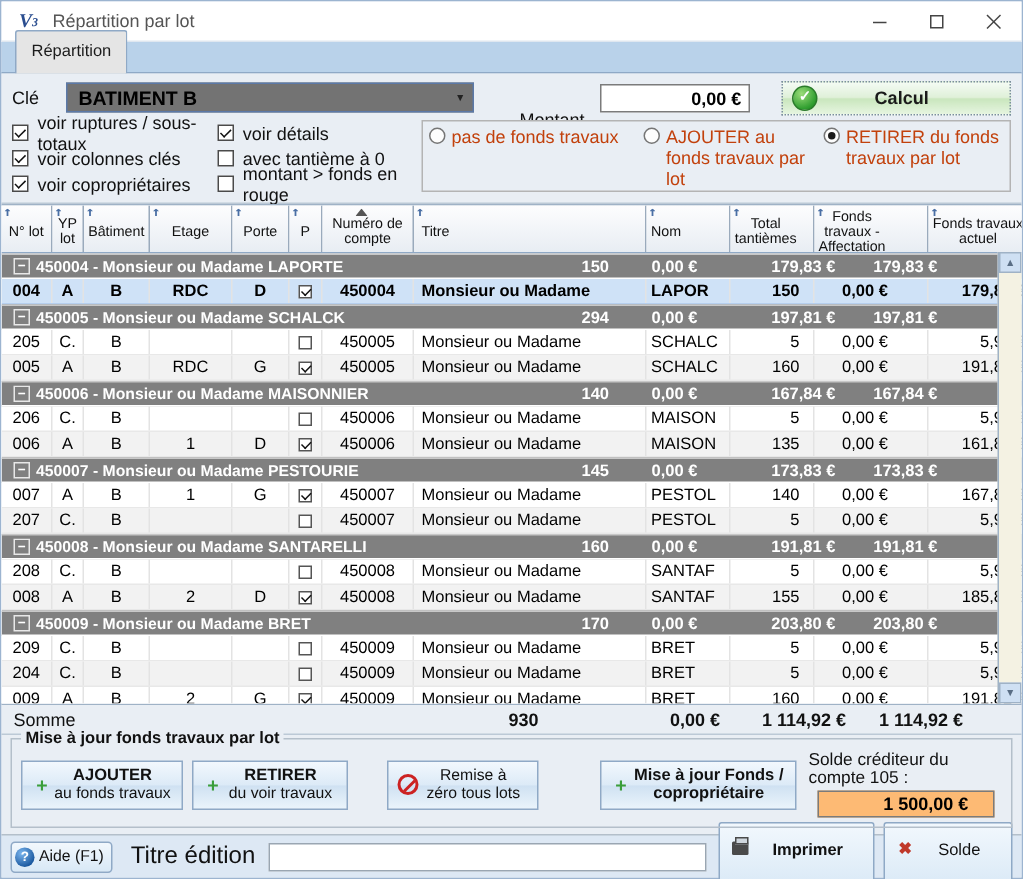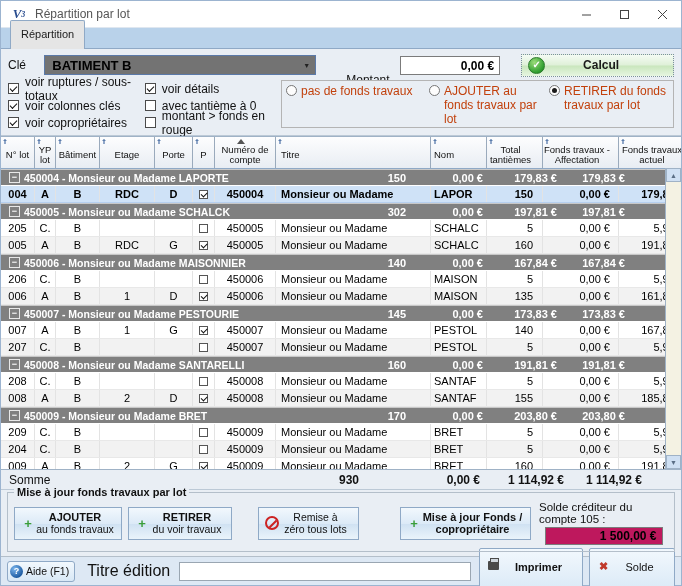--- a/index.html
+++ b/index.html
@@ -170,21 +170,21 @@
   .c-lot{flex:0 0 34px;justify-content:center;}
   .c-yp{flex:0 0 21px;justify-content:center;}
   .c-bat{flex:0 0 44px;justify-content:center;}
   .c-etg{flex:0 0 55px;justify-content:center;}
   .c-por{flex:0 0 38px;justify-content:center;}
   .c-p{flex:0 0 22px;justify-content:center;}
   .c-num{flex:0 0 61px;justify-content:center;}
   .c-tit{flex:0 0 155px;justify-content:flex-start;padding-left:5px;}
   .c-nom{flex:0 0 56px;justify-content:flex-start;padding-left:3px;}
   .c-tot{flex:0 0 56px;justify-content:flex-end;padding-right:9px;}
-  .c-aff{flex:0 0 76px;justify-content:flex-end;padding-right:8px;}
+  .c-aff{flex:0 0 76px;justify-content:flex-end;padding-right:26px;}
   .c-act{flex:0 0 72px;justify-content:flex-end;padding-right:6px;}
   .c-nf{flex:0 0 68px;justify-content:flex-end;padding-right:6px;font-style:italic;}
   .c-end{flex:1;border-right:none;}
   .grp .gc{border-right:none;}
   .grpname{
     flex:0 0 350px;display:flex;align-items:center;padding-left:8px;
     font-size:10.5px;color:#fff;font-weight:bold;white-space:nowrap;overflow:hidden;
   }
   .grp-expander{
     width:9px;height:9px;border:1px solid #e8e8e8;background:#808080;
@@ -252,22 +252,22 @@
     width:14px;height:14px;border-radius:50%;border:2px solid #cc2222;
     position:relative;box-sizing:border-box;
   }
   .no-ico:after{
     content:"";position:absolute;left:1px;top:5px;width:10px;height:2px;
     background:#cc2222;transform:rotate(-45deg);
   }
   .solde-wrap{margin-left:8px;display:flex;flex-direction:column;align-items:center;flex:1;}
   .solde-lbl{font-size:11.5px;color:#111;}
   .solde-box{
-    margin-top:2px;width:118px;height:18px;background:#be185d;border:1px solid #7b7b7b;
-    box-sizing:border-box;text-align:right;padding-right:5px;line-height:17px;
+    margin-top:2px;width:118px;height:18px;background:#fdba74;border:1px solid #7b7b7b;
+    box-sizing:border-box;text-align:right;padding-right:16px;line-height:17px;
     font-size:12px;font-weight:bold;
   }
   
   .statusbar{
     flex:0 0 29px;height:29px;background:#dde8f4;border-top:1px solid #b4bfca;
     display:flex;align-items:center;padding:0 6px;box-sizing:border-box;
   }
   .aide-btn{
     height:19px;border:1px solid #8fa9c6;border-radius:3px;
     background:linear-gradient(to bottom,#f2f8fd,#d8e8f6);
@@ -446,21 +446,21 @@
         <div class="gc c-aff">0,00 €</div>
         <div class="gc c-act">179,83 €</div>
 
       </div>
 
       <div class="grow grp">
         <div class="grpname">
           <span class="grp-expander">−</span>
           <span>450005 - Monsieur ou Madame SCHALCK</span>
         </div>
-        <div class="gc c-tot">302</div>
+        <div class="gc c-tot">294</div>
         <div class="gc c-aff">0,00 €</div>
         <div class="gc c-act">197,81 €</div>
         <div class="gc c-nf" style="font-style:normal">197,81 €</div>
         <div class="gc c-end"></div>
       </div>
       <div class="grow det">
         <div class="gc c-lot">205</div>
         <div class="gc c-yp">C.</div>
         <div class="gc c-bat">B</div>
         <div class="gc c-etg"></div>

